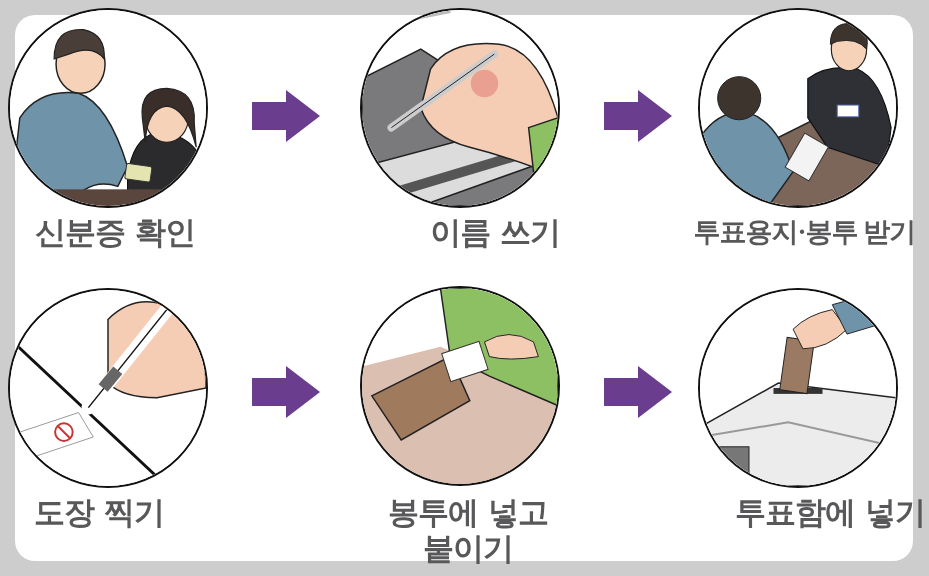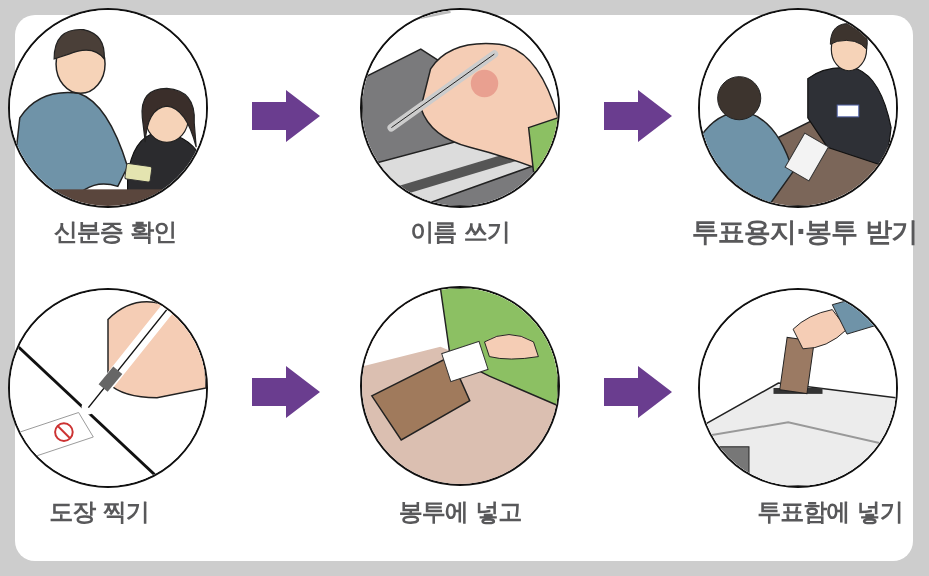--- a/index.html
+++ b/index.html
@@ -1,20 +1,20 @@
 <!DOCTYPE html>
 <html><head>
 <meta charset="utf-8">
 <style>
   html,body{margin:0;padding:0;}
   body{width:929px;height:576px;background:#cdcdcd;position:relative;overflow:hidden;font-family:"DejaVu Sans",sans-serif;}
   .card{position:absolute;left:15px;top:15px;width:898px;height:546px;background:#fff;border-radius:20px;}
   .circle{position:absolute;width:200px;height:200px;border-radius:50%;border:2px solid #111;overflow:hidden;background:#fff;box-sizing:border-box;}
   .circle svg{width:100%;height:100%;display:block;}
-  .label{position:absolute;color:#58585a;font-weight:bold;font-size:24px;letter-spacing:-1px;text-align:center;white-space:nowrap;line-height:36px;}
+  .label{position:absolute;color:#58585a;font-weight:bold;font-size:31px;letter-spacing:-1px;text-align:center;white-space:nowrap;line-height:36px;}
   .arrow{position:absolute;width:72px;height:56px;}
 </style>
 </head>
 <body>
 
 <div class="card"></div>
 
 <div class="circle" style="left:8px;top:8px;">
   <svg viewBox="0 0 200 200">
     <rect x="0" y="0" width="200" height="200" fill="#fff"></rect>
@@ -43,40 +43,40 @@
     <path d="M0 160 L150 120 L200 150 L60 200 L0 200 Z" fill="#dcdcdc" stroke="#222" stroke-width="1.5"></path>
     <path d="M20 190 L170 145" stroke="#555" stroke-width="10"></path>
     <path d="M40 10 L90 0" stroke="#bbb" stroke-width="6"></path>
     <path d="M70 60 Q90 30 140 35 Q180 40 200 110 L200 170 Q150 150 110 140 Q70 130 60 100 Z" fill="#f5cdb5" stroke="#222" stroke-width="1.5"></path>
     <circle cx="125" cy="75" r="14" fill="#e9a090"></circle>
     <path d="M170 120 L200 110 L200 170 L175 165 Z" fill="#8cc063" stroke="#222" stroke-width="1.5"></path>
     <line x1="30" y1="120" x2="135" y2="45" stroke="#ccc" stroke-width="8" stroke-linecap="round"></line>
     <line x1="30" y1="120" x2="135" y2="45" stroke="#222" stroke-width="1"></line>
   </svg>
 </div>
-<div class="label" style="left:360px;top:214px;width:200px;">이름 쓰기</div>
+<div class="label" style="left:360px;top:214px;width:200px;text-align:right;">이름 쓰기</div>
 
 <svg class="arrow" style="left:604px;top:90px;" viewBox="0 0 72 56">
   <polygon points="0,12 34,12 34,0 68,26 34,52 34,40 0,40" fill="#6a3d8f"></polygon>
 </svg>
 
 <div class="circle" style="left:698px;top:8px;">
   <svg viewBox="0 0 200 200">
     <rect width="200" height="200" fill="#fff"></rect>
     <path d="M20 160 L120 110 L200 140 L200 200 L40 200 Z" fill="#7b6659" stroke="#222" stroke-width="1.5"></path>
     <path d="M110 70 Q130 55 160 60 Q185 70 195 120 L190 160 L130 140 L110 110 Z" fill="#2e3036" stroke="#111" stroke-width="1.2"></path>
     <ellipse cx="152" cy="40" rx="18" ry="22" fill="#f6d3b8" stroke="#222" stroke-width="1.2"></ellipse>
     <path d="M133 35 Q133 12 155 14 Q174 18 170 40 Q160 28 140 32 Z" fill="#3d342e" stroke="#222"></path>
     <rect x="140" y="97" width="22" height="12" fill="#fff" stroke="#5566aa"></rect>
     <path d="M0 130 Q20 100 50 105 Q80 115 95 165 L70 200 L0 200 Z" fill="#6f93a8" stroke="#222" stroke-width="1.5"></path>
     <circle cx="40" cy="90" r="22" fill="#3d342e" stroke="#222"></circle>
     <rect x="95" y="130" width="28" height="40" fill="#f3f3f3" stroke="#333" transform="rotate(30 109 150)"></rect>
   </svg>
 </div>
-<div class="label" style="left:680px;top:214px;width:249px;font-size:27px;">투표용지·봉투 받기</div>
+<div class="label" style="left:680px;top:214px;width:249px;font-size:27px;font-family:Liberation Serif, serif;">투표용지·봉투 받기</div>
 
 <div class="circle" style="left:8px;top:288px;">
   <svg viewBox="0 0 200 200">
     <rect width="200" height="200" fill="#fff"></rect>
     <line x1="0" y1="50" x2="160" y2="200" stroke="#111" stroke-width="3"></line>
     <polygon points="10,145 70,125 85,150 25,170" fill="#fff" stroke="#999"></polygon>
     <circle cx="55" cy="145" r="9" fill="none" stroke="#c33" stroke-width="2"></circle>
     <line x1="49" y1="139" x2="61" y2="151" stroke="#c33" stroke-width="2"></line>
     <path d="M100 30 Q130 0 170 20 Q200 40 200 100 L150 110 Q115 110 100 95 Z" fill="#f5cdb5" stroke="#222" stroke-width="1.5"></path>
     <line x1="80" y1="120" x2="160" y2="20" stroke="#fff" stroke-width="14" stroke-linecap="round"></line>
@@ -93,22 +93,23 @@
 <div class="circle" style="left:360px;top:286px;">
   <svg viewBox="0 0 200 200">
     <rect width="200" height="200" fill="#dbbfb1"></rect>
     <path d="M0 80 L80 60 L200 110 L200 0 L0 0 Z" fill="#fff"></path>
     <path d="M80 0 L200 0 L200 120 L130 90 L90 70 Z" fill="#8cc063" stroke="#222" stroke-width="1.5"></path>
     <polygon points="10,110 90,70 110,115 40,155" fill="#a07a5c" stroke="#222" stroke-width="1.5"></polygon>
     <rect x="85" y="60" width="40" height="30" fill="#fff" stroke="#333" transform="rotate(-18 105 75)"></rect>
     <path d="M125 55 Q150 40 175 55 L180 70 Q150 75 130 70 Z" fill="#f5cdb5" stroke="#222"></path>
   </svg>
 </div>
-<div class="label" style="left:360px;top:494px;width:200px;line-height:36px;">
+<div class="label" style="left:368px;top:494px;width:200px;line-height:36px;">
   <div>봉투에 넣고</div>
+  <div>붙이기</div>
 </div>
 
 <svg class="arrow" style="left:604px;top:366px;" viewBox="0 0 72 56">
   <polygon points="0,12 34,12 34,0 68,26 34,52 34,40 0,40" fill="#6a3d8f"></polygon>
 </svg>
 
 <div class="circle" style="left:698px;top:288px;">
   <svg viewBox="0 0 200 200">
     <rect width="200" height="200" fill="#fff"></rect>
     <path d="M0 140 L80 95 L200 110 L200 200 L0 200 Z" fill="#ececec" stroke="#222" stroke-width="1.5"></path>

